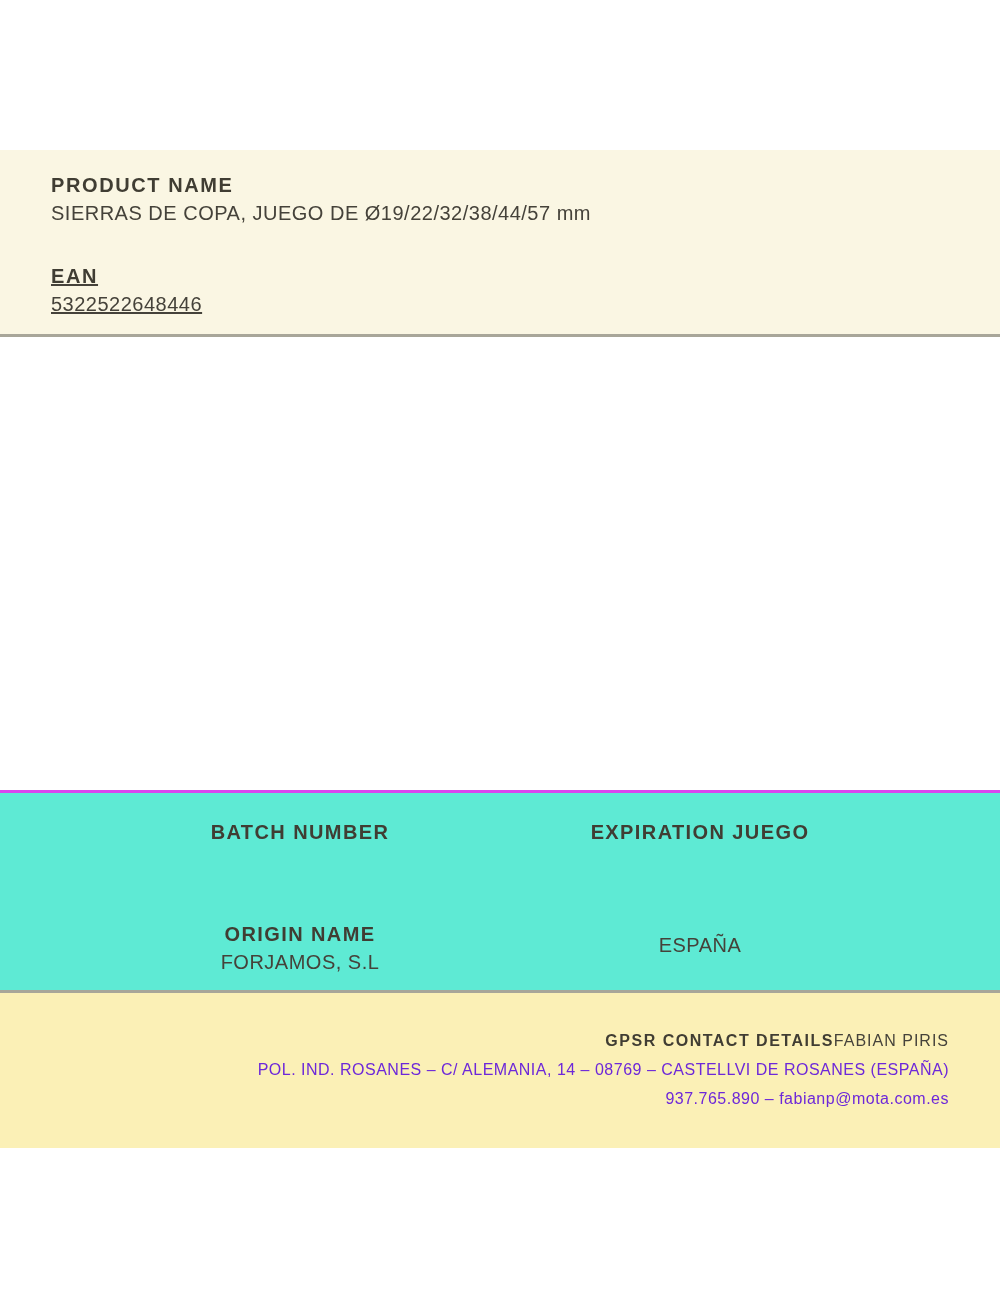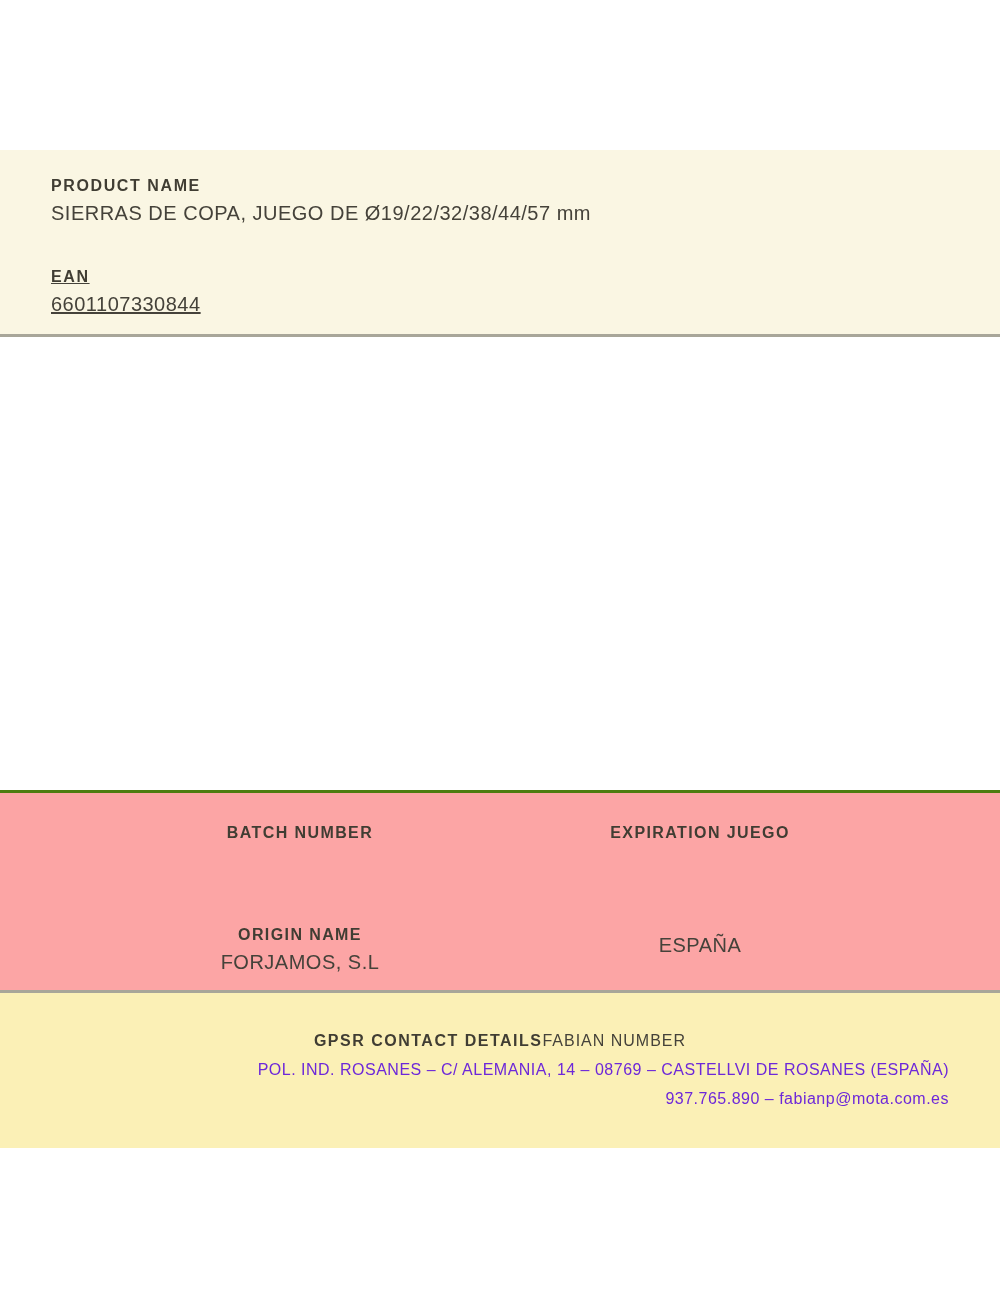--- a/index.html
+++ b/index.html
@@ -15,38 +15,38 @@
 
   
   .product-section {
     background: #faf6e3;
     border-bottom: 3px solid #a8a699;
     height: 187px;
     padding: 27px 51px 0 51px;
   }
   .field-label {
     font-weight: bold;
-    font-size: 16px;
+    font-size: 20px;
     letter-spacing: 1.6px;
     color: #403d33;
     line-height: 17px;
   }
   .field-value {
     font-size: 20px;
     letter-spacing: 0.5px;
     line-height: 17px;
     margin-top: 11px;
     color: #45423a;
   }
   .field-group + .field-group { margin-top: 46px; text-decoration: underline; }
 
   
   .batch-section {
-    background: #fca5a5;
-    border-top: 3px solid #4d7c0f;
+    background: #5eead4;
+    border-top: 3px solid #d946ef;
     border-bottom: 3px solid #a8a699;
     height: 203px;
     display: flex;
     padding: 31px 100px 0 100px;
   }
   .batch-col {
     flex: 1;
     text-align: center;
   }
   .batch-col .field-label { letter-spacing: 1.4px; }
@@ -60,21 +60,21 @@
   .batch-col .field-value { margin-top: 11px; }
 
   
   .contact-section {
     background: #fbf0b6;
     height: 155px;
     padding: 39px 51px 0 51px;
   }
   .contact-row {
     display: flex;
-    justify-content: center;
+    justify-content: flex-end;
     align-items: baseline;
     line-height: 17px;
   }
   .contact-title {
     font-weight: bold;
     font-size: 16px;
     letter-spacing: 1.5px;
     color: #403d33;
   }
   .contact-name {
@@ -96,21 +96,21 @@
 
 <div class="spacer-top"></div>
 
 <section class="product-section">
   <div class="field-group">
     <div class="field-label">PRODUCT NAME</div>
     <div class="field-value">SIERRAS DE COPA, JUEGO DE Ø19/22/32/38/44/57 mm</div>
   </div>
   <div class="field-group">
     <div class="field-label">EAN</div>
-    <div class="field-value">6601107330844</div>
+    <div class="field-value">5322522648446</div>
   </div>
 </section>
 
 <div class="spacer-mid"></div>
 
 <section class="batch-section">
   <div class="batch-col">
     <div class="field-label">BATCH NUMBER</div>
     <div class="value-slot"></div>
     <div class="field-label">ORIGIN NAME</div>
@@ -119,17 +119,17 @@
   <div class="batch-col">
     <div class="field-label">EXPIRATION JUEGO</div>
     <div class="value-slot"></div>
     <div class="field-value">ESPAÑA</div>
   </div>
 </section>
 
 <section class="contact-section">
   <div class="contact-row">
     <div class="contact-title">GPSR CONTACT DETAILS</div>
-    <div class="contact-name">FABIAN NUMBER</div>
+    <div class="contact-name">FABIAN PIRIS</div>
   </div>
   <div class="contact-line">POL. IND. ROSANES – C/ ALEMANIA, 14 – 08769 – CASTELLVI DE ROSANES (ESPAÑA)</div>
   <div class="contact-line">937.765.890 – fabianp@mota.com.es</div>
 </section>
 
 </body></html>

